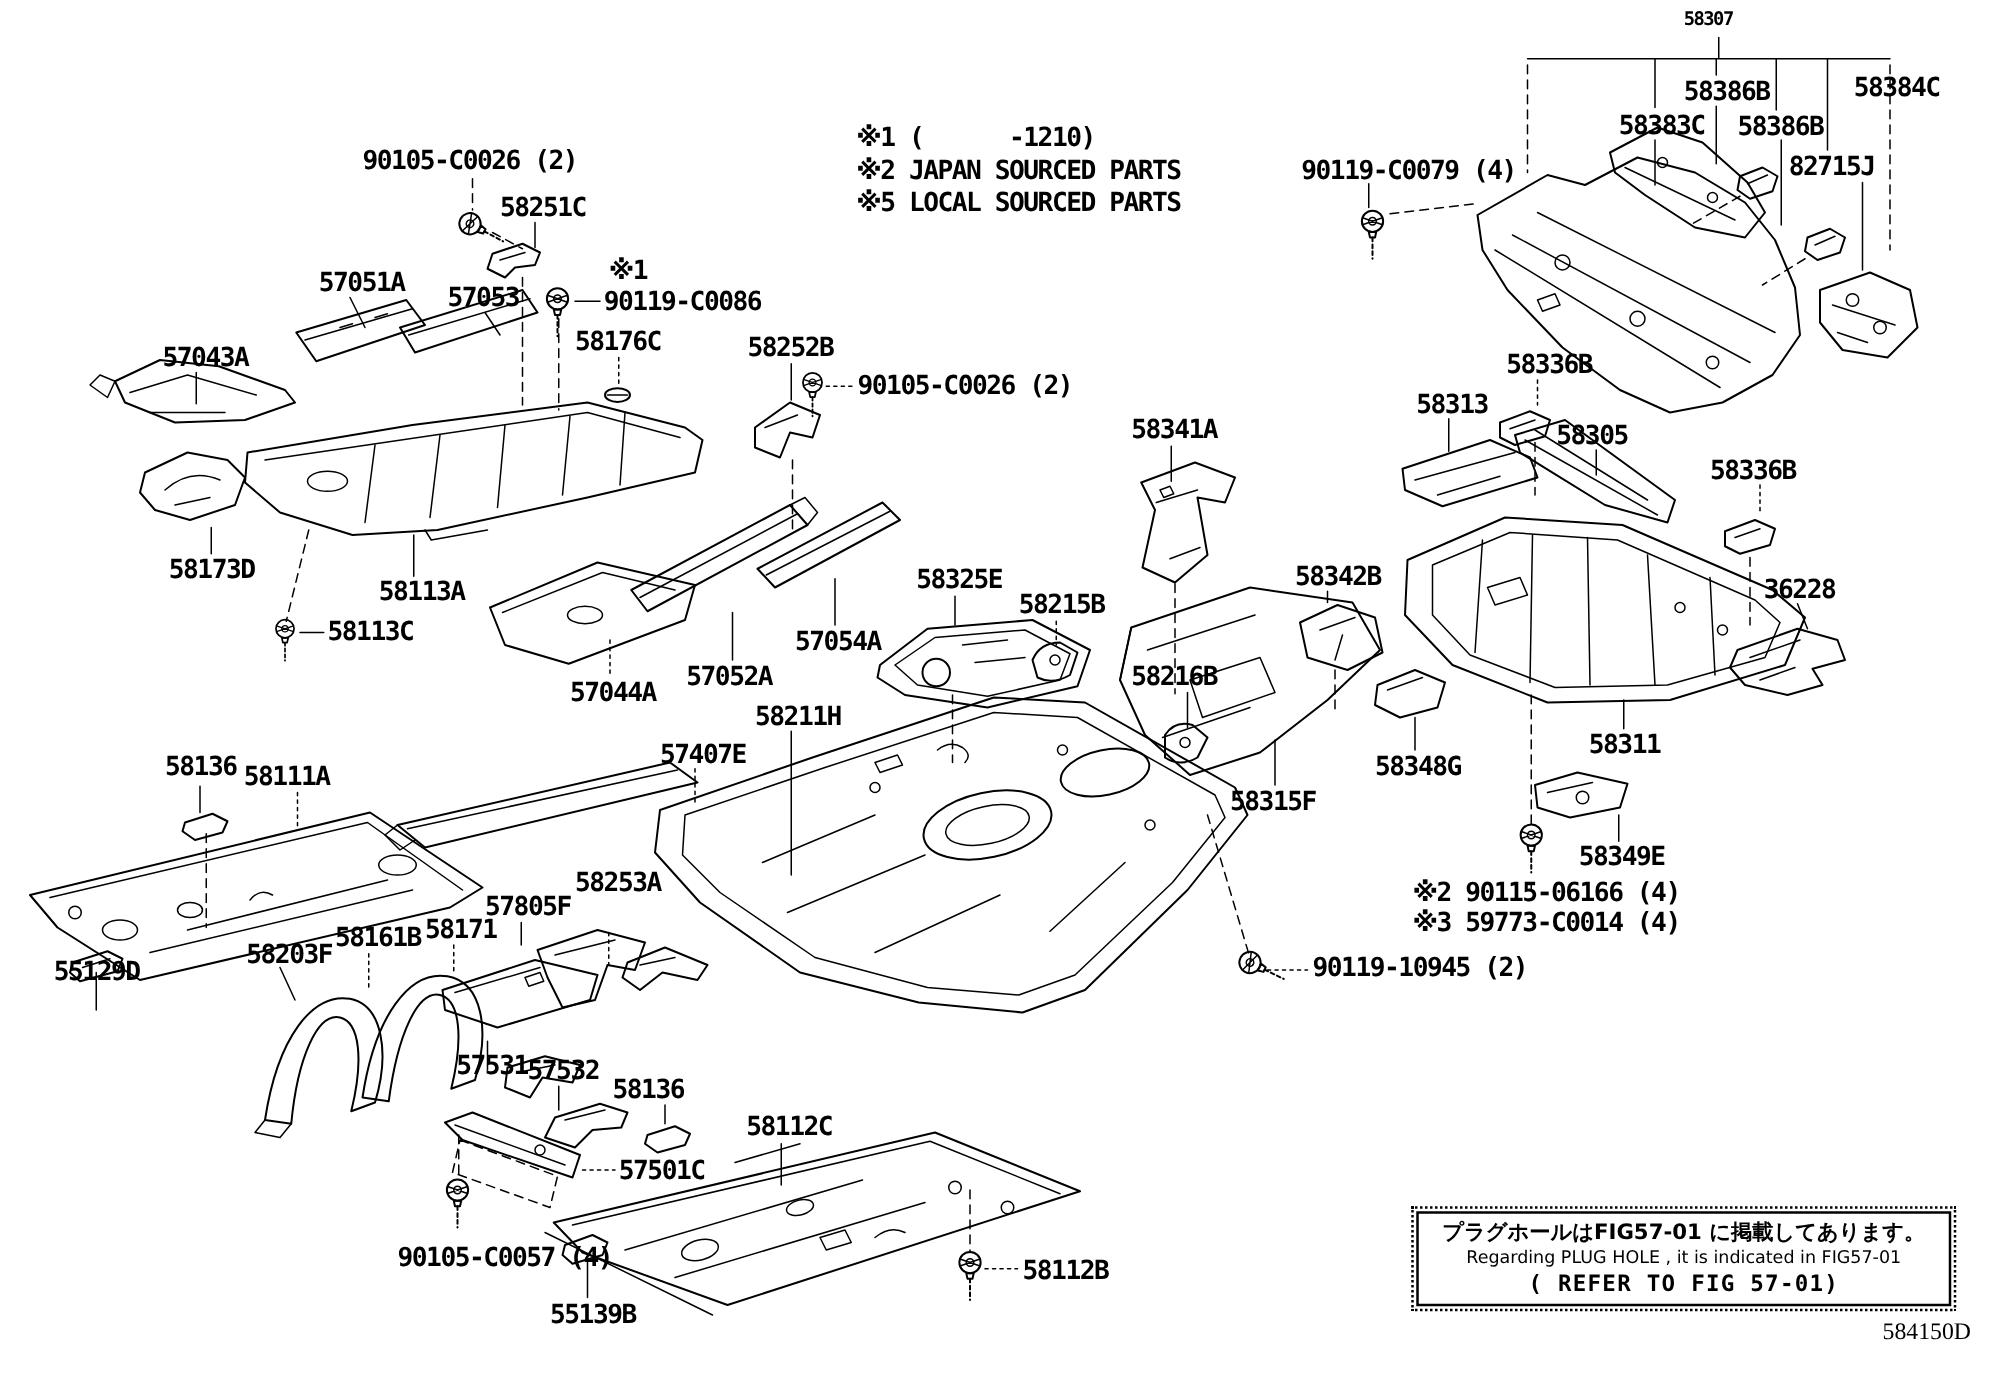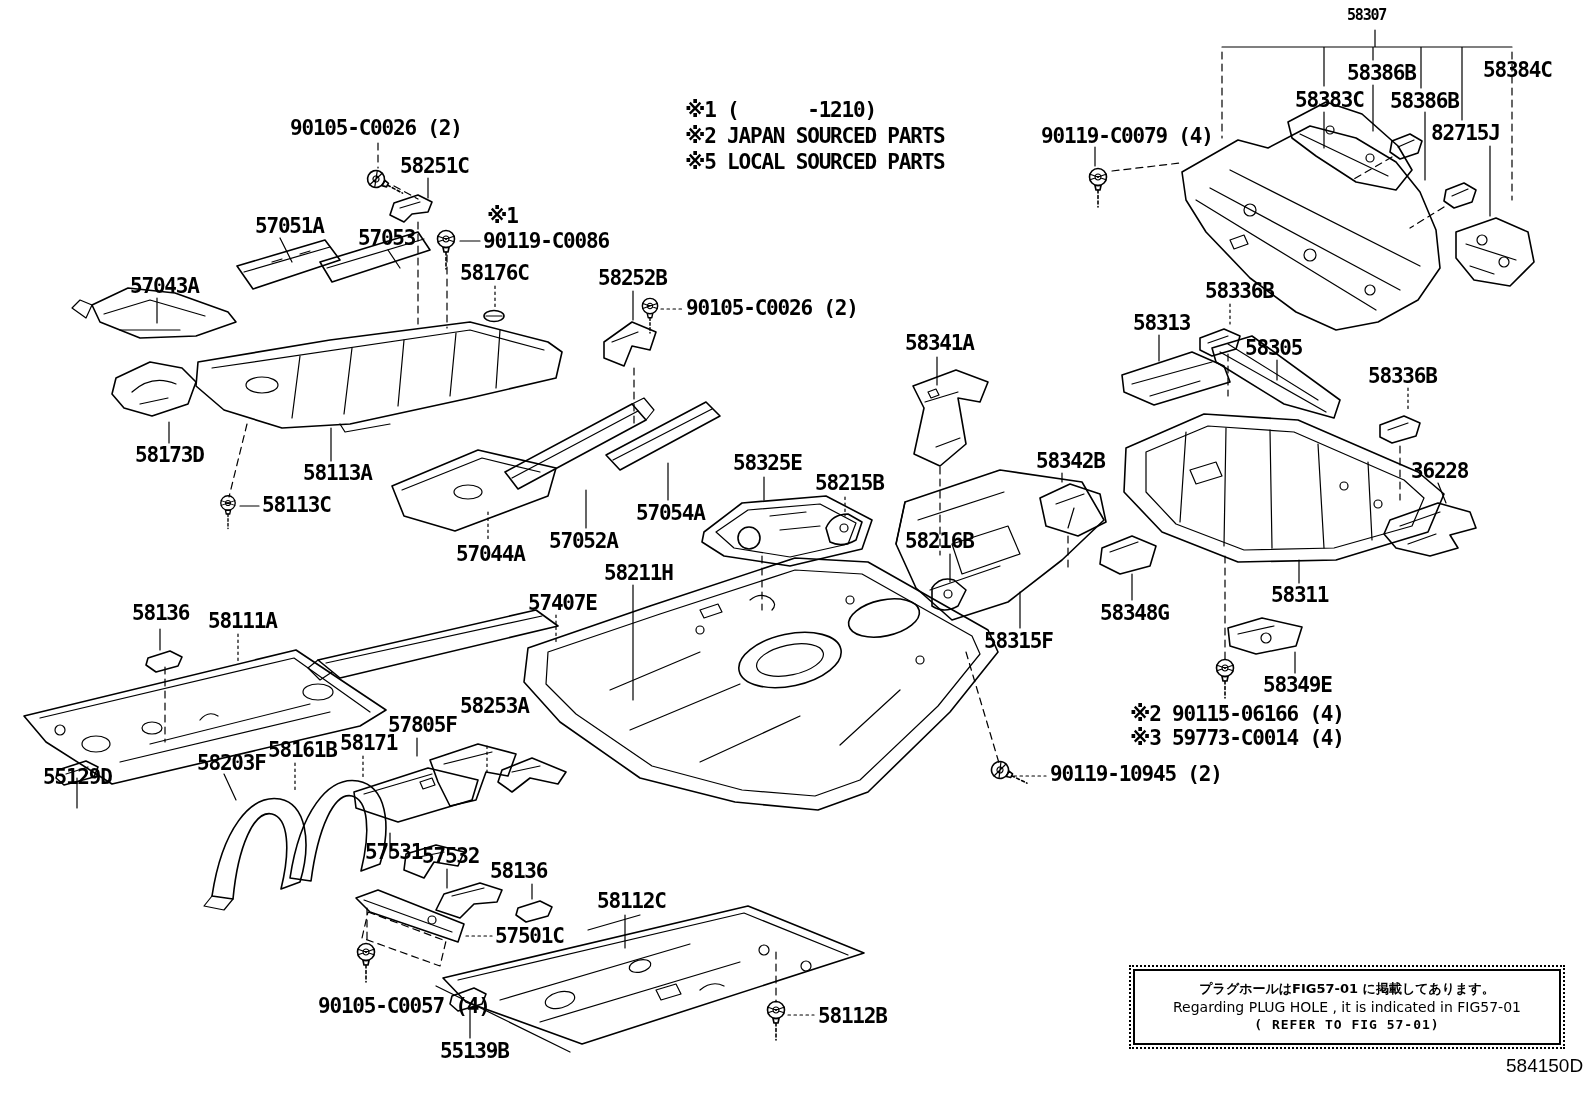--- a/index.html
+++ b/index.html
@@ -9,27 +9,27 @@
   .art path,.art ellipse,.art circle,.art line{fill:none;stroke:#000;stroke-width:1.6;
         stroke-linejoin:round;stroke-linecap:round;}
   .art .thin{stroke-width:1.2;}
   .art .dash{stroke-dasharray:7 5;}
   .art .dash2{stroke-dasharray:3 2.5;}
   .art .dot{stroke-dasharray:2.5 3.5;}
   .lbl{position:absolute;font-weight:bold;font-size:21px;line-height:1;letter-spacing:-1.2px;
        color:#000;white-space:pre;}
   .lbl.lg{font-size:15px;}
   .lbl.fig{font-weight:normal;font-size:19px;letter-spacing:0;
-       font-family:Liberation Sans, sans-serif;}
+       font-family:Liberation Serif, serif;}
   .infobox{position:absolute;left:1133px;top:969px;width:424px;height:72px;
        border:2px solid #000;outline:2px dotted #000;outline-offset:2px;background:#fff;
        display:flex;flex-direction:column;justify-content:center;align-items:center;gap:2px;}
-  .ib-jp{font-family:"DejaVu Sans",sans-serif;font-weight:bold;font-size:13px;line-height:1.2;}
+  .ib-jp{font-family:"DejaVu Sans",sans-serif;font-weight:bold;font-size:17px;line-height:1.2;}
   .ib-en{font-family:"DejaVu Sans",sans-serif;font-size:14px;line-height:1.2;}
-  .ib-ref{font-family:"DejaVu Sans Mono",monospace;font-weight:bold;font-size:13px;line-height:1.2;letter-spacing:1px;}
+  .ib-ref{font-family:"DejaVu Sans Mono",monospace;font-weight:bold;font-size:18px;line-height:1.2;letter-spacing:1px;}
 </style>
 </head>
 <body>
 
 <div id="stage">
 
 <svg width="1592" height="1099" viewBox="0 0 1592 1099" class="art">
   <defs>
     <g id="bolt-proto">
       <circle cx="0" cy="0" r="8.5"></circle>
@@ -348,21 +348,21 @@
 <div class="lbl" style="left:1036px;top:451px">58342B</div>
 <div class="lbl" style="left:1411px;top:461px">36228</div>
 <div class="lbl" style="left:905px;top:531px">58216B</div>
 <div class="lbl" style="left:604px;top:563px">58211H</div>
 <div class="lbl" style="left:528px;top:593px">57407E</div>
 <div class="lbl" style="left:1100px;top:603px">58348G</div>
 <div class="lbl" style="left:1271px;top:585px">58311</div>
 <div class="lbl" style="left:984px;top:631px">58315F</div>
 
 <div class="lbl" style="left:132px;top:603px">58136</div>
-<div class="lbl" style="left:208px;top:611px">58111A</div>
+<div class="lbl" style="left:195px;top:611px">58111A</div>
 <div class="lbl" style="left:1263px;top:675px">58349E</div>
 <div class="lbl" style="left:1130px;top:704px">※2 90115-06166 (4)</div>
 <div class="lbl" style="left:1130px;top:728px">※3 59773-C0014 (4)</div>
 <div class="lbl" style="left:1050px;top:764px">90119-10945 (2)</div>
 <div class="lbl" style="left:43px;top:767px">55129D</div>
 
 <div class="lbl" style="left:197px;top:753px">58203F</div>
 <div class="lbl" style="left:268px;top:740px">58161B</div>
 <div class="lbl" style="left:340px;top:733px">58171</div>
 <div class="lbl" style="left:388px;top:715px">57805F</div>

